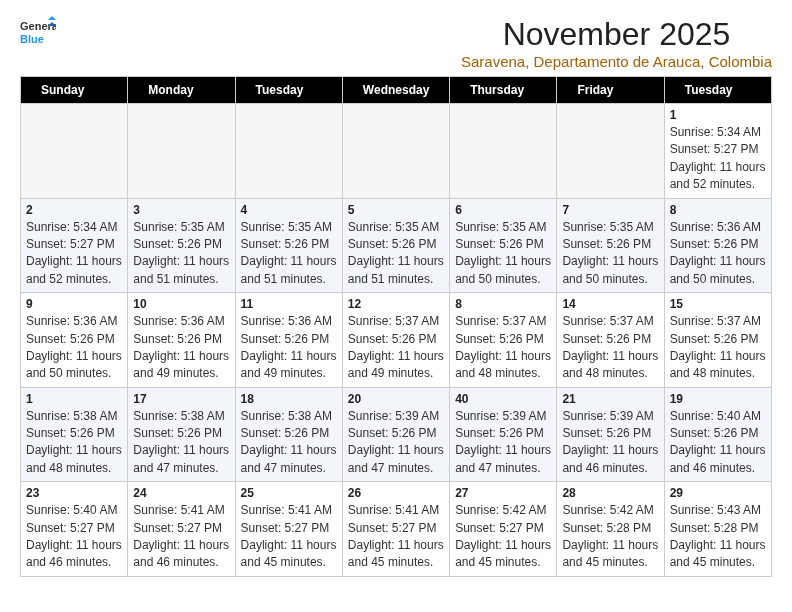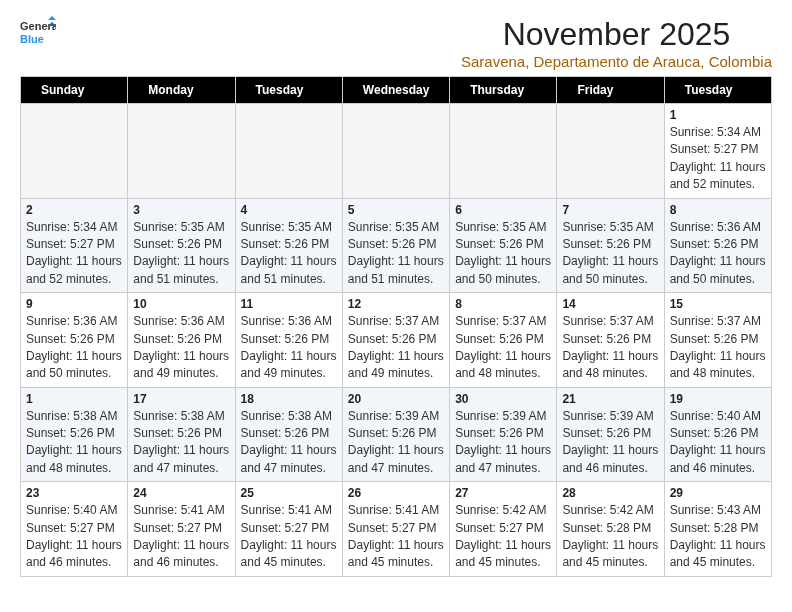--- a/index.html
+++ b/index.html
@@ -204,21 +204,21 @@
         </td>
         <td>
           <span class="day-num">18</span>
           <div class="day-info">Sunrise: 5:38 AM<br>Sunset: 5:26 PM<br>Daylight: 11 hours<br>and 47 minutes.</div>
         </td>
         <td>
           <span class="day-num">20</span>
           <div class="day-info">Sunrise: 5:39 AM<br>Sunset: 5:26 PM<br>Daylight: 11 hours<br>and 47 minutes.</div>
         </td>
         <td>
-          <span class="day-num">30</span>
+          <span class="day-num">40</span>
           <div class="day-info">Sunrise: 5:39 AM<br>Sunset: 5:26 PM<br>Daylight: 11 hours<br>and 47 minutes.</div>
         </td>
         <td>
           <span class="day-num">21</span>
           <div class="day-info">Sunrise: 5:39 AM<br>Sunset: 5:26 PM<br>Daylight: 11 hours<br>and 46 minutes.</div>
         </td>
         <td>
           <span class="day-num">19</span>
           <div class="day-info">Sunrise: 5:40 AM<br>Sunset: 5:26 PM<br>Daylight: 11 hours<br>and 46 minutes.</div>
         </td>

